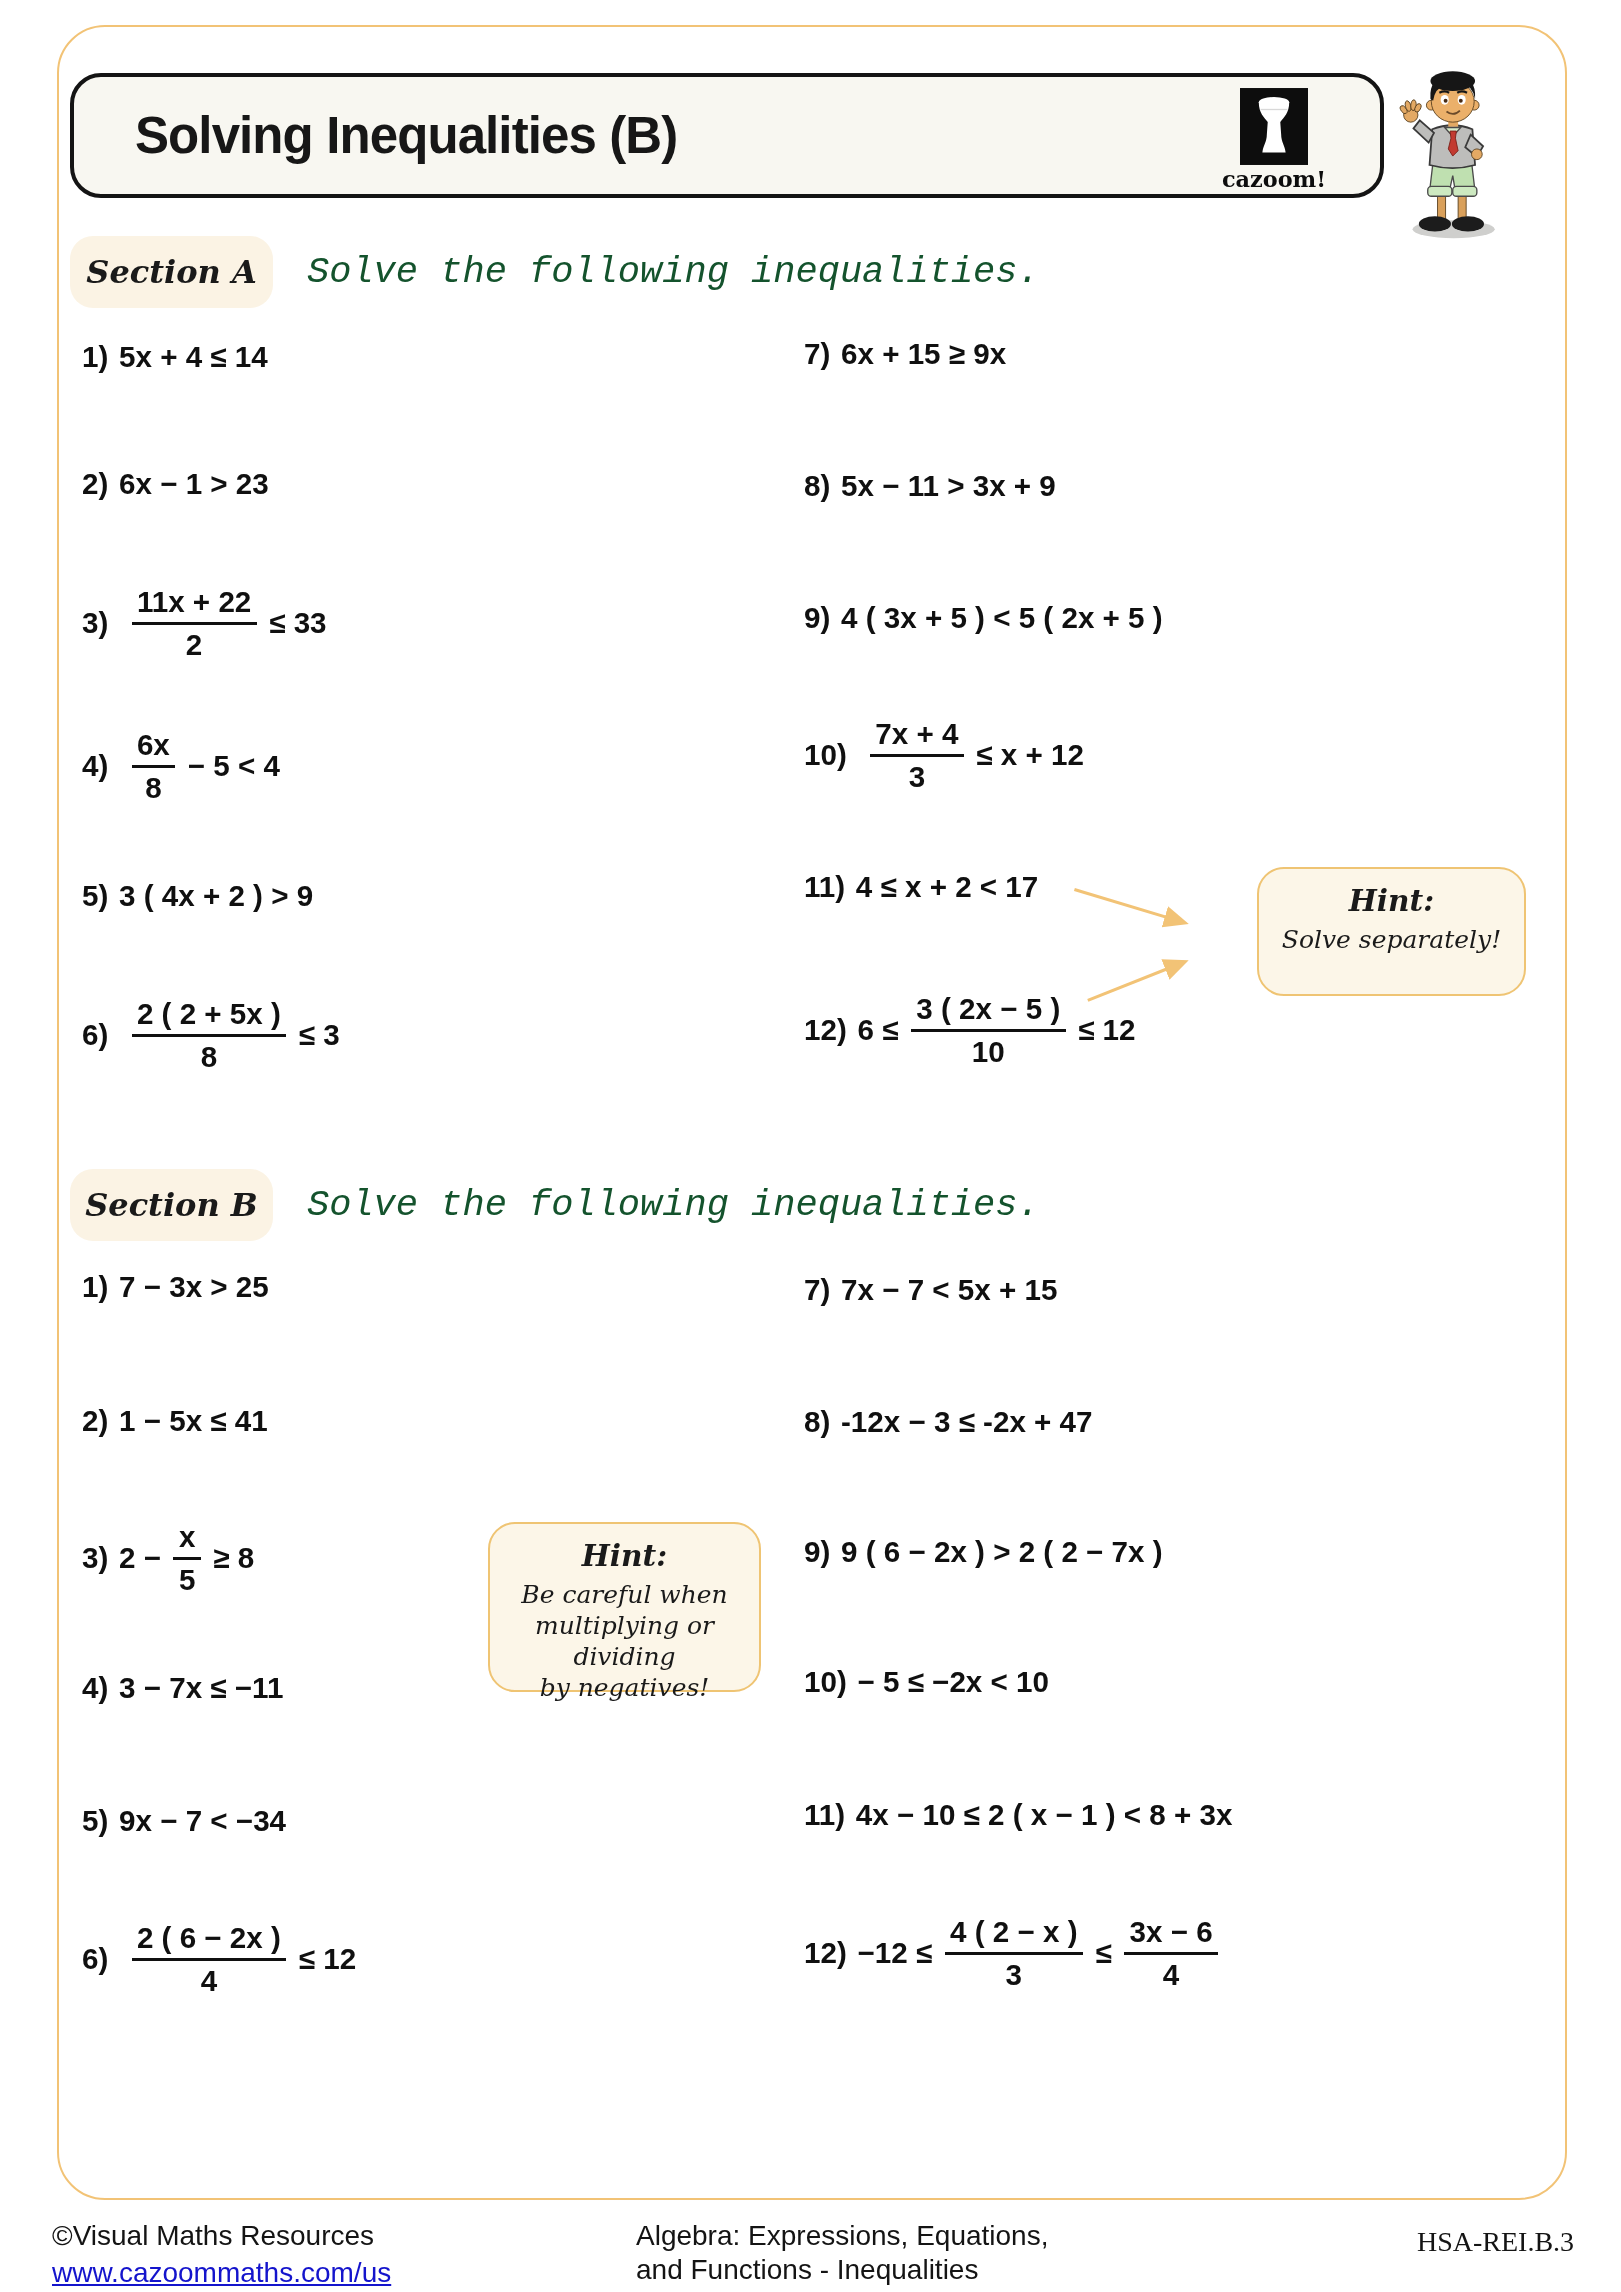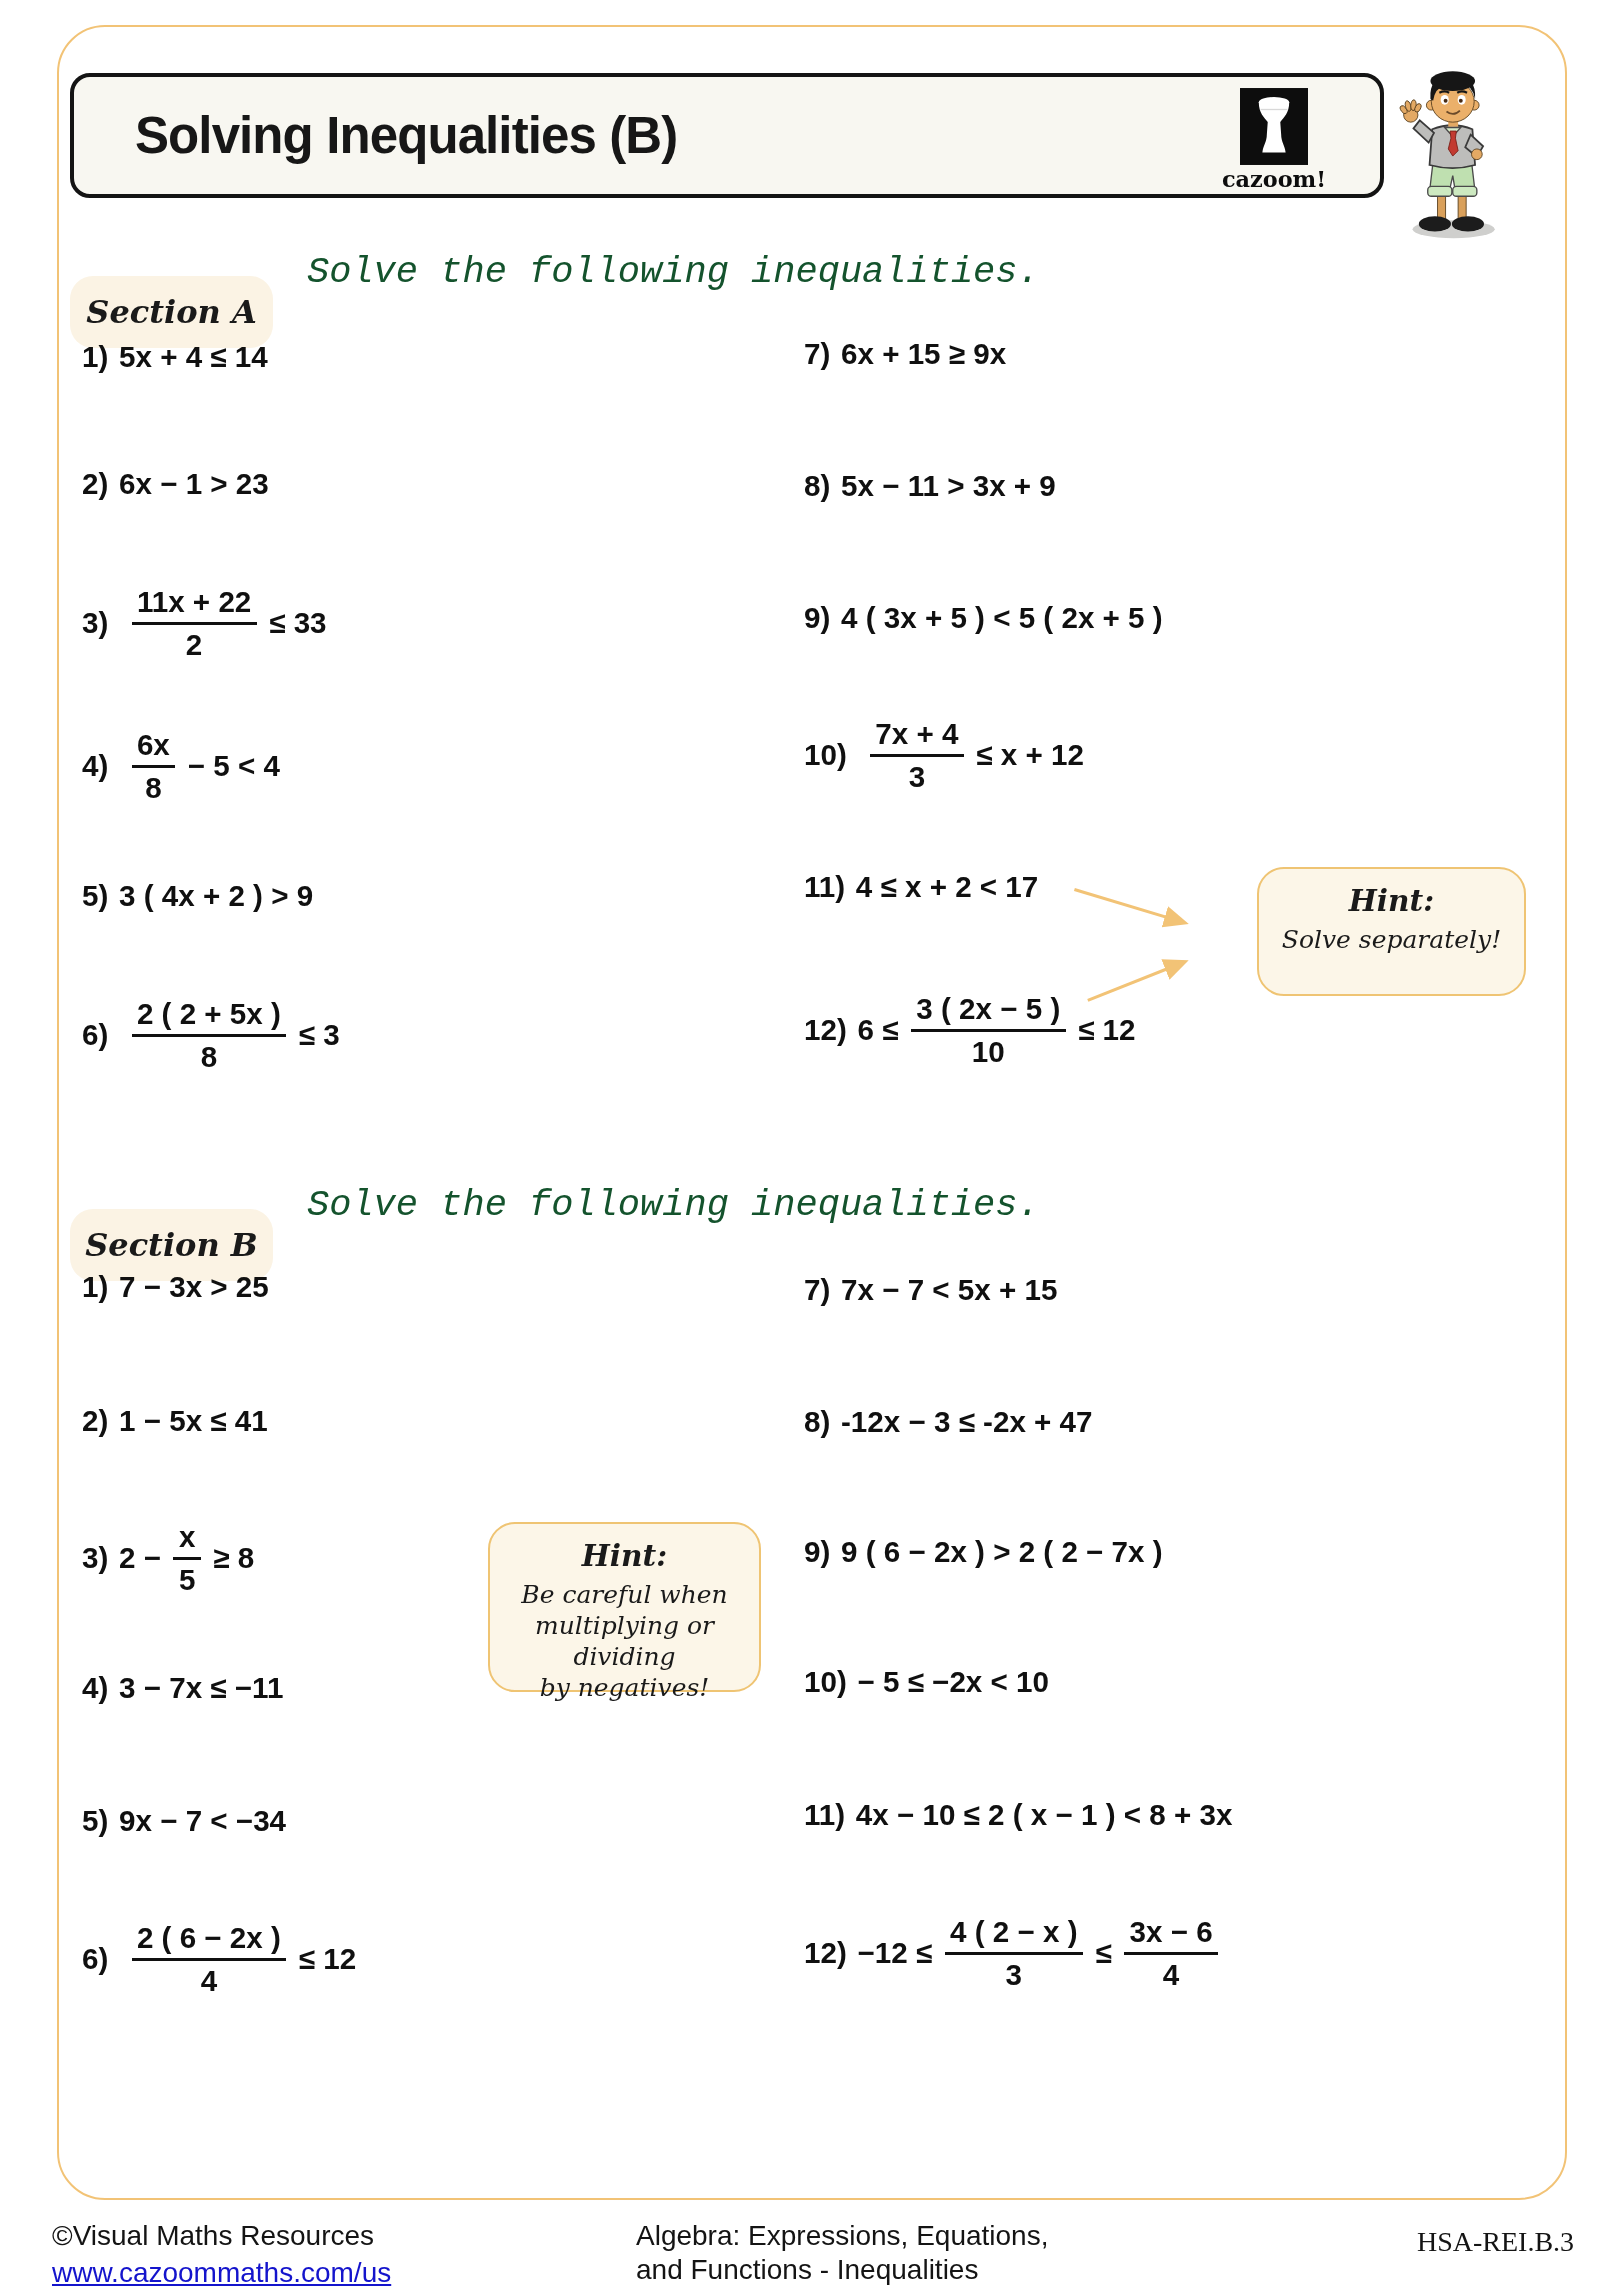--- a/index.html
+++ b/index.html
@@ -10,21 +10,21 @@
     overflow:hidden;
   }
   
   .page-frame{
     position:absolute;left:57px;top:25px;width:1506px;height:2171px;
     border:2.7px solid #F2C376;border-radius:48px;background:#ffffff;
   }
   
   .title-box{
     position:absolute;left:70px;top:73px;width:1314px;height:125px;
-    background:#F8F7F1;border:4.5px solid #141414;border-radius:20px;
+    background:#F8F7F1;border:4.5px solid #141414;border-radius:31px;
     display:flex;align-items:center;box-sizing:border-box;
   }
   .title-box h1{
     margin:0 0 0 61px;font-size:51px;font-weight:bold;letter-spacing:-0.9px;
     font-family:"Liberation Sans","DejaVu Sans",sans-serif;color:#171717;
   }
   .logo{
     position:absolute;right:47px;top:10.7px;width:118px;
     display:flex;flex-direction:column;align-items:center;
   }
@@ -32,21 +32,21 @@
     font-family:"DejaVu Serif","Liberation Serif",serif;font-weight:bold;
     font-size:22.4px;color:#0d0d0d;margin-top:1.8px;letter-spacing:0px;
   }
   
   .boy{position:absolute;left:1384px;top:63px;}
   
   .section-label{
     position:absolute;width:203px;height:72px;background:#FBF3E4;border-radius:23px;
     display:flex;align-items:center;justify-content:center;
     font-family:"DejaVu Serif","Liberation Serif",serif;font-style:italic;font-weight:bold;
-    font-size:32px;color:#1a1a1a;margin-top:40px;
+    font-size:32px;color:#1a1a1a;
   }
   .section-instruction{
     position:absolute;left:307px;
     font-family:Liberation Mono, monospace;font-style:italic;
     font-size:37px;color:#14532d;
   }
   
   .prow{
     position:absolute;display:flex;align-items:center;height:36px;
     font-size:29.6px;font-weight:bold;color:#101010;white-space:pre;

